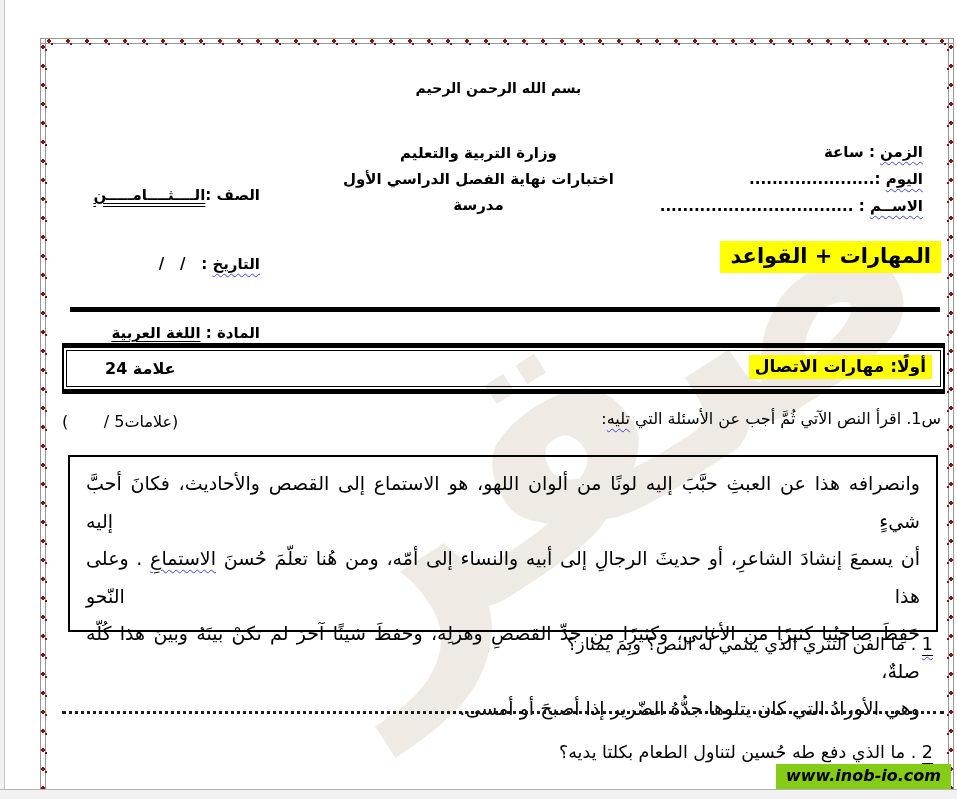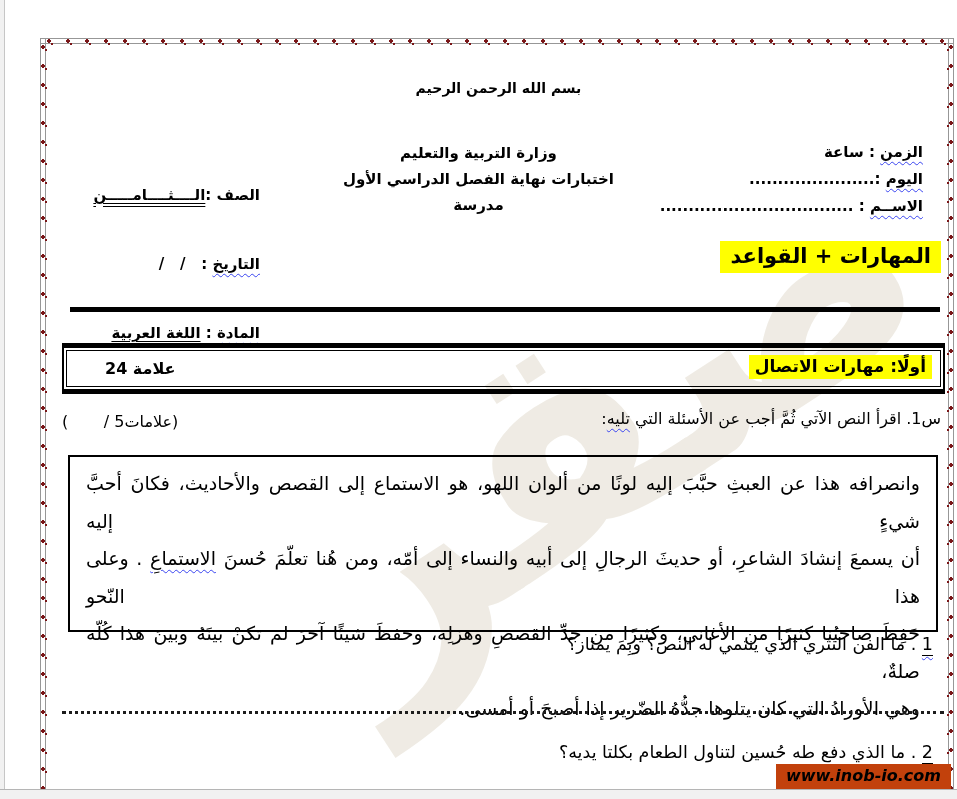--- a/index.html
+++ b/index.html
@@ -96,21 +96,21 @@
   .q1{top:634px;}
   .q2{top:742px;text-align:right;}
   .q-num{border-bottom:1.5px solid #000;padding-bottom:1px;
     text-decoration-line:underline;text-decoration-style:wavy;
     text-decoration-color:var(--wavy);text-decoration-thickness:1px;
     text-underline-offset:6px;}
 
   .dotted-line{position:absolute;top:696px;left:62px;width:882px;height:18px;
     border-bottom:3px dotted #1c1c1c;}
 
-  .site-logo{position:absolute;top:764px;right:6px;background:#c2410c;
+  .site-logo{position:absolute;top:764px;right:6px;background:#84cc16;
     font-weight:bold;font-style:italic;font-size:16px;padding:2px 10px 4px;
     z-index:7;direction:ltr;}
 </style>
 </head>
 <body>
 
 <div class="page">
 
   <div class="watermark">صقر</div>
 

